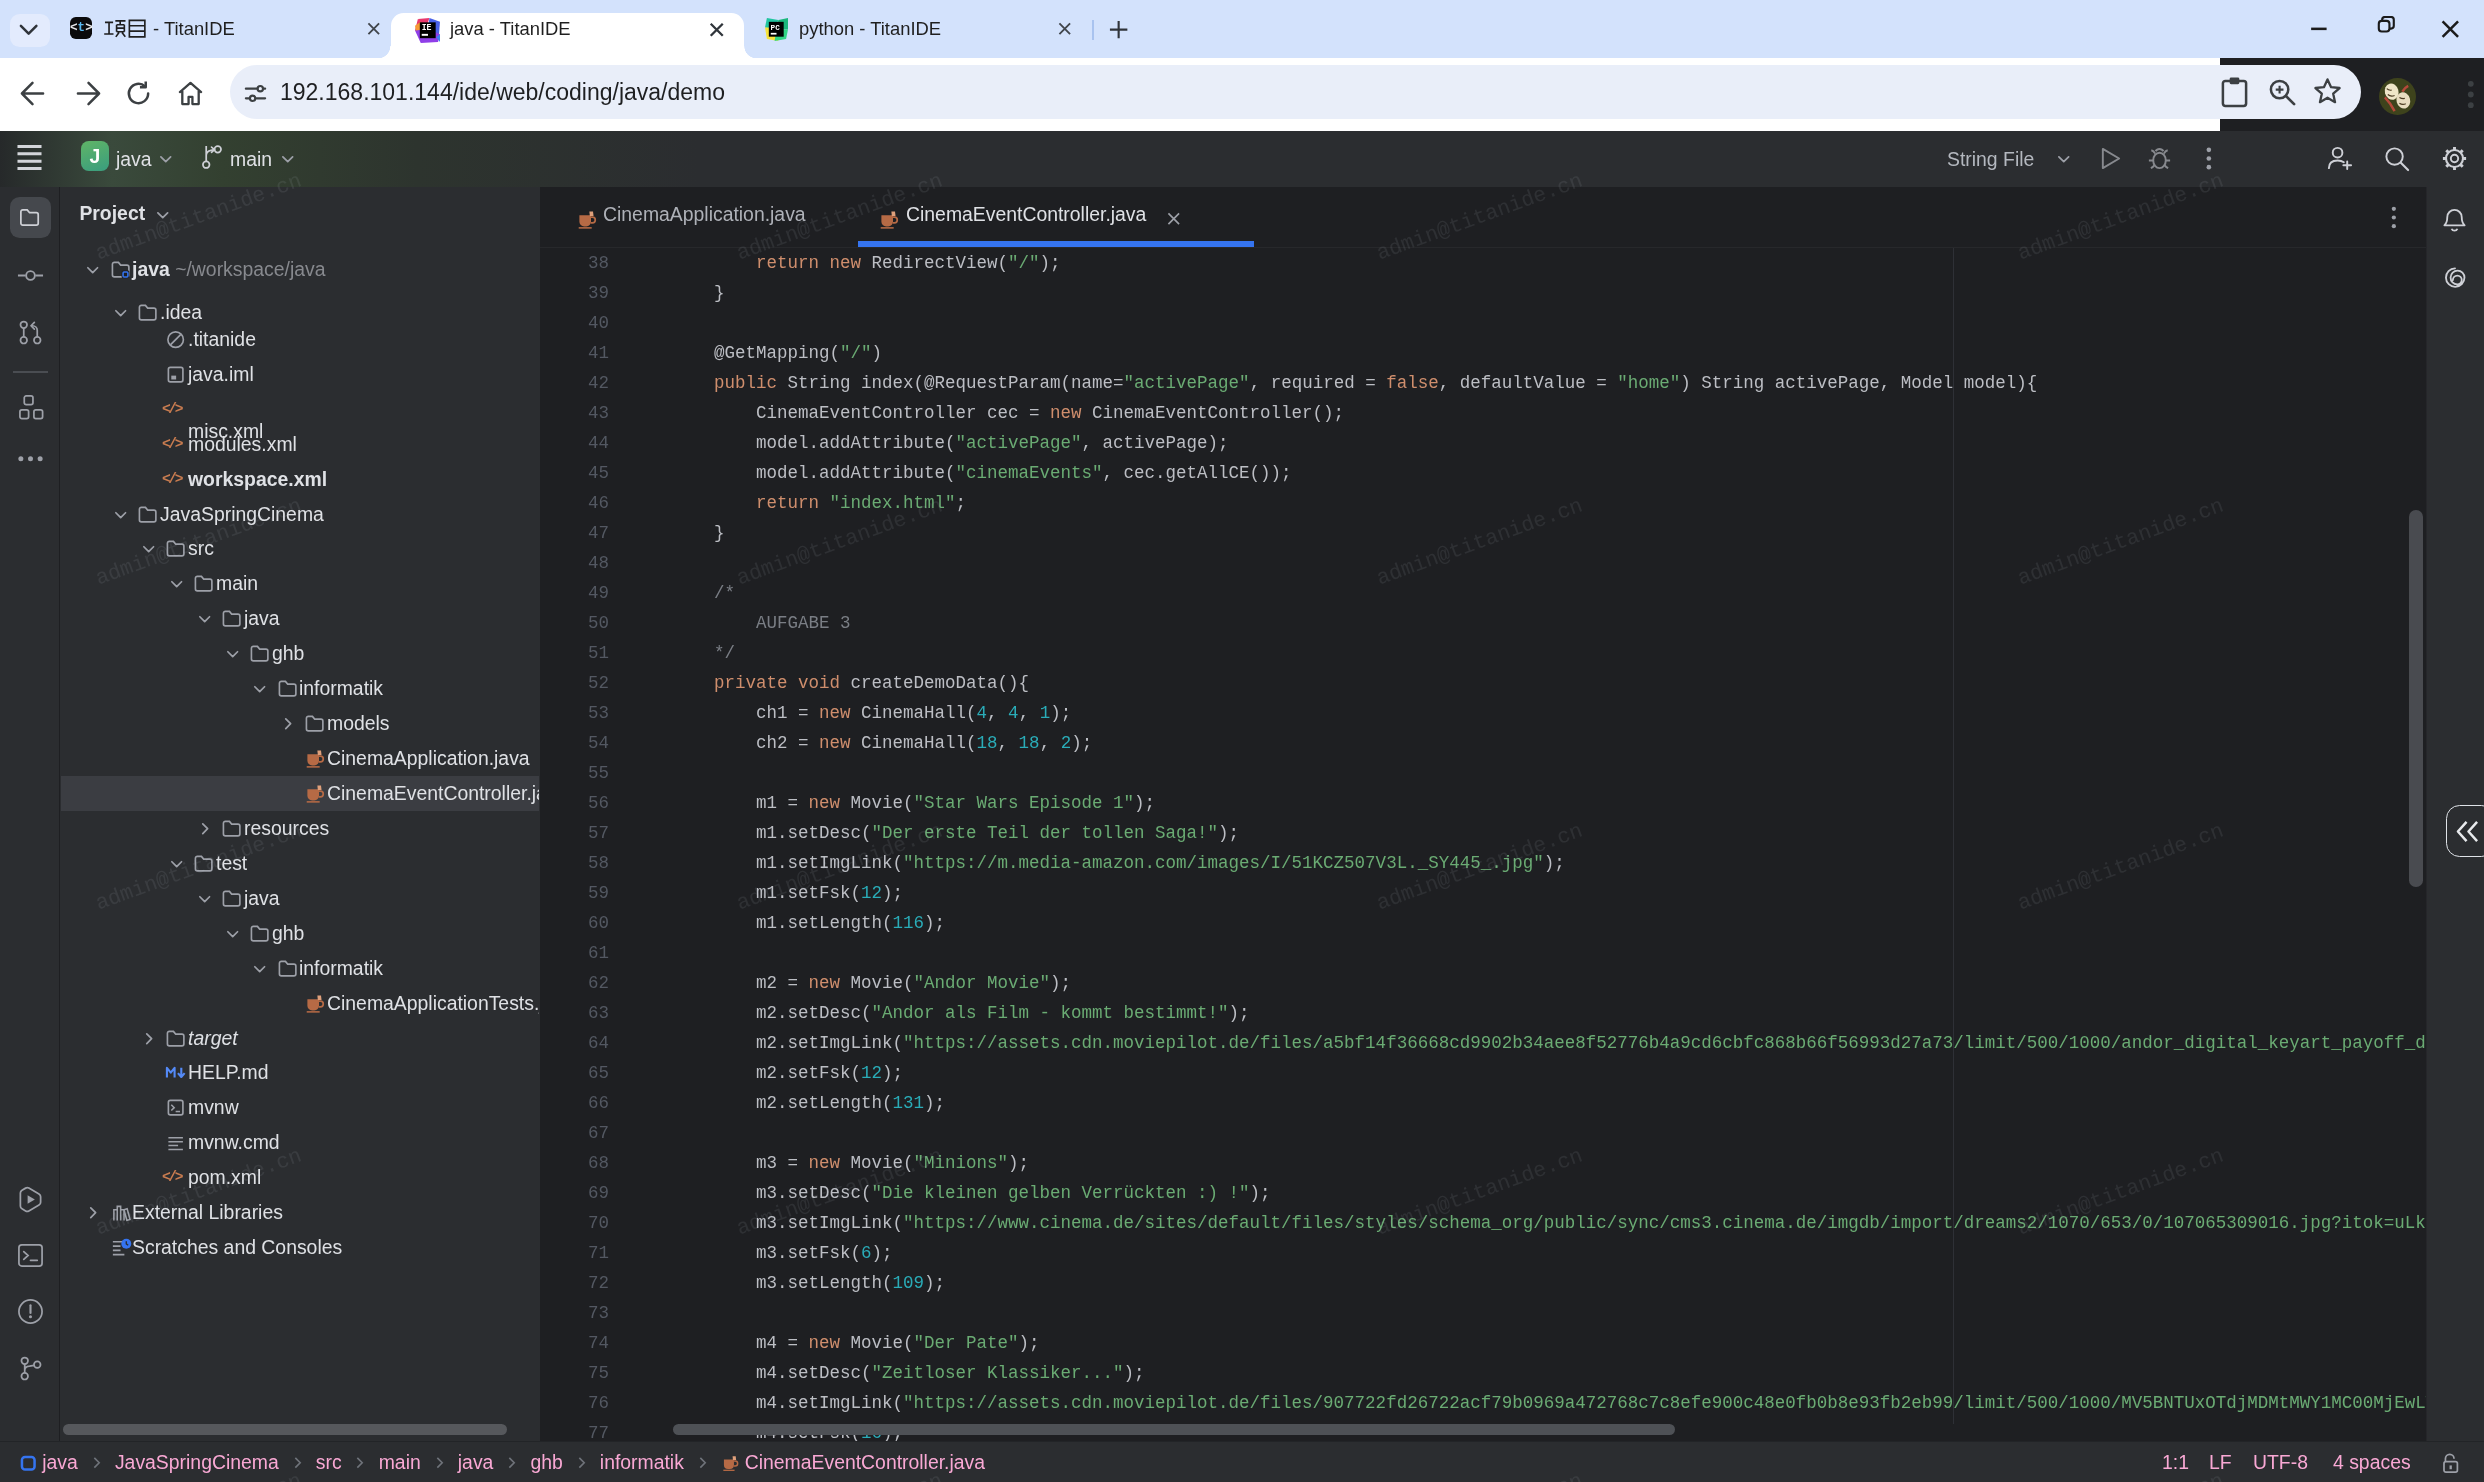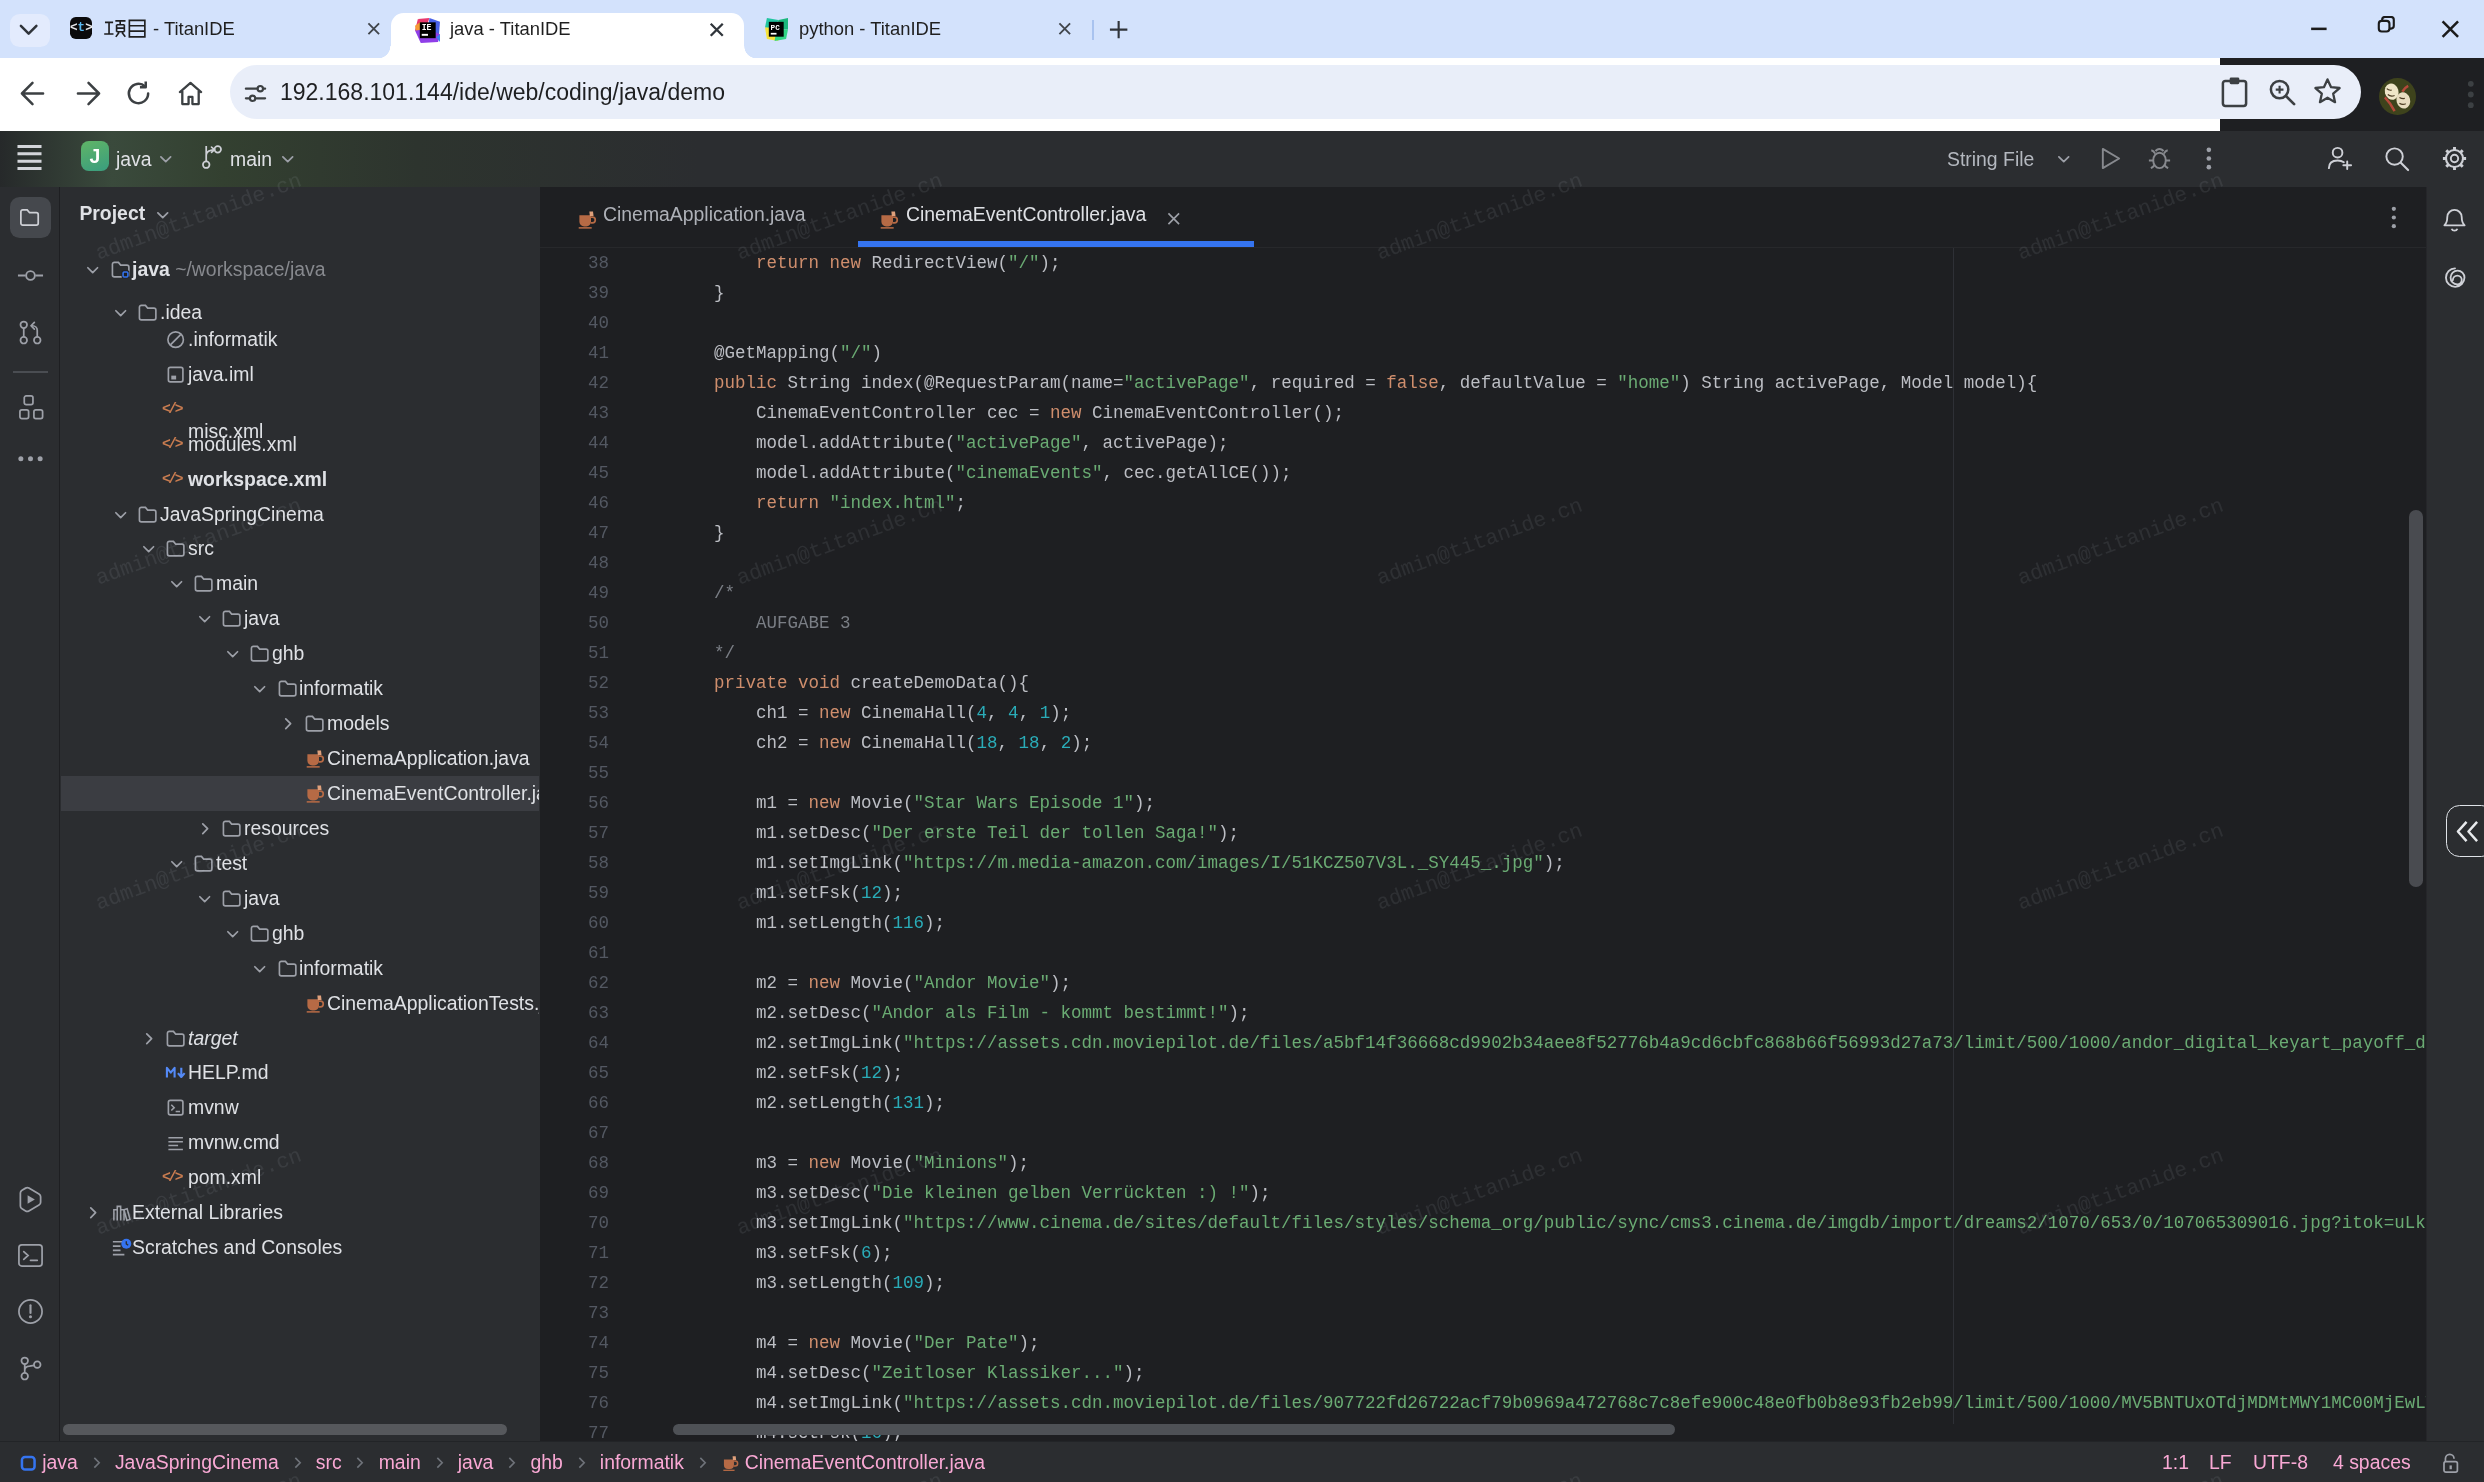--- a/index.html
+++ b/index.html
@@ -259,21 +259,21 @@
         <svg class="ic" style="left:76px;top:6.8px" width="21.3" height="21.3" viewBox="0 0 22 22">
           <path d="M2.5 5.5 a2 2 0 0 1 2-2 h4.2 l2.3 2.8 h6.5 a2 2 0 0 1 2 2 v8.2 a2 2 0 0 1-2 2 h-13 a2 2 0 0 1-2-2 z" fill="none" stroke="#9da0a8" stroke-width="1.7"></path>
         </svg>
         <span style="position:absolute;left:99px;">.idea</span>
       </div>
 <div class="trow" style="top:135px">
         <svg class="ic" style="left:104px;top:6.8px" width="21.3" height="21.3" viewBox="0 0 22 22">
           <circle cx="11" cy="11" r="8" fill="none" stroke="#9da0a8" stroke-width="1.7"></circle>
           <path d="M5.6 16.4 L16.4 5.6" stroke="#9da0a8" stroke-width="1.7"></path>
         </svg>
-        <span style="position:absolute;left:127px;">.informatik</span>
+        <span style="position:absolute;left:127px;">.titanide</span>
       </div>
 <div class="trow" style="top:170px">
         <svg class="ic" style="left:104px;top:6.8px" width="21.3" height="21.3" viewBox="0 0 22 22">
           <rect x="3.5" y="3.5" width="15" height="15" rx="2" fill="none" stroke="#9da0a8" stroke-width="1.7"></rect>
           <rect x="6.5" y="12" width="5" height="4" fill="#9da0a8"></rect>
         </svg>
         <span style="position:absolute;left:127px;">java.iml</span>
       </div>
 <div class="trow" style="top:205px">
         <div class="ic" style="left:101px;top:6.8px;position:absolute;font-family:&quot;Liberation Mono&quot;,monospace;font-size:14.6px;line-height:21.3px;font-weight:bold;color:#c97c50;letter-spacing:-2.4px">&lt;/&gt;</div>

